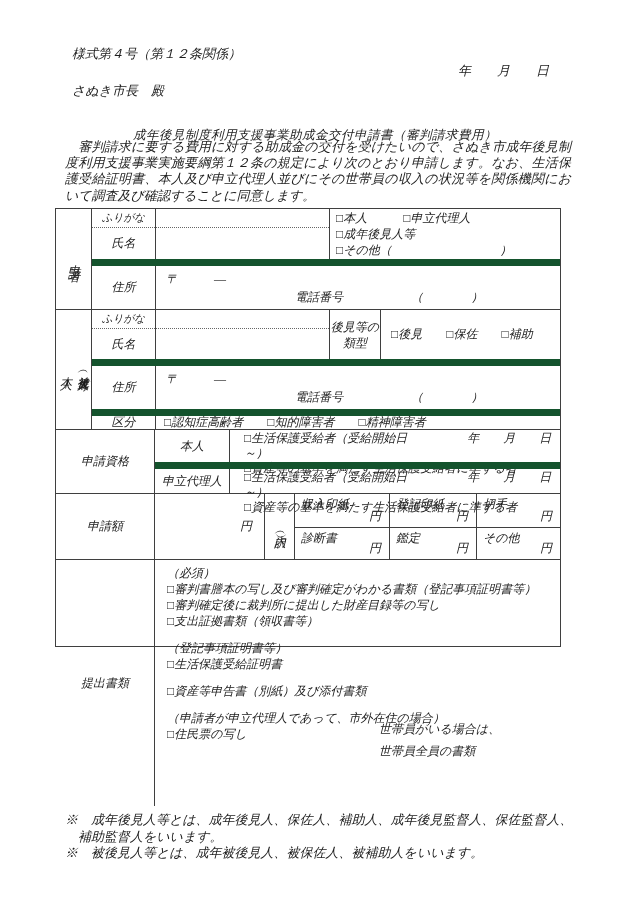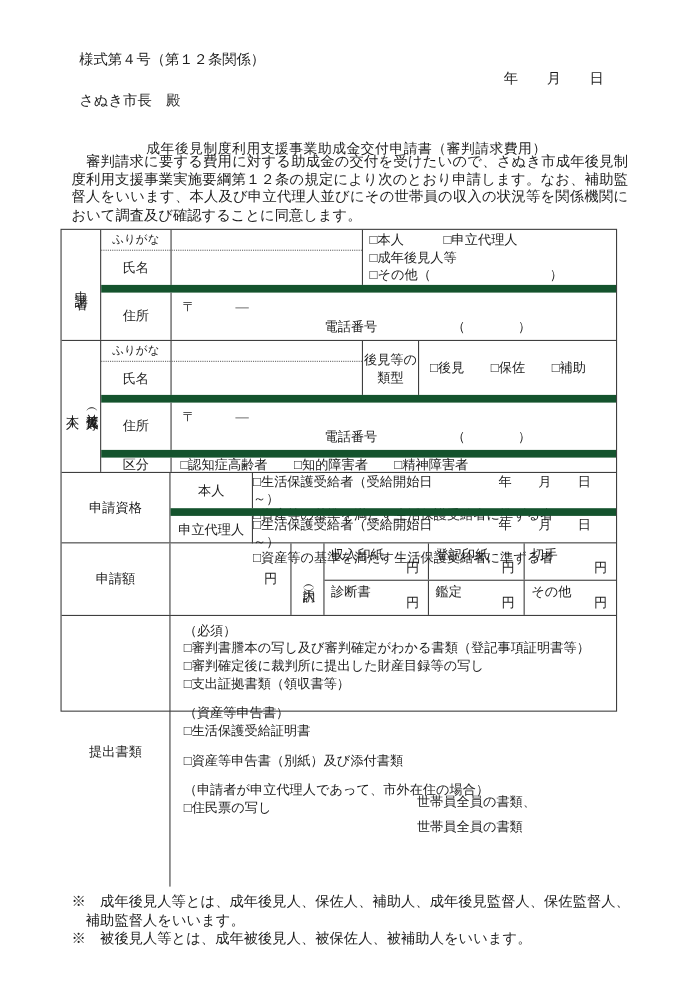--- a/index.html
+++ b/index.html
@@ -3,20 +3,21 @@
 <meta charset="utf-8">
 <style>
   * { box-sizing: border-box; margin: 0; padding: 0; }
   html, body { background: #ffffff; }
   body { font-family: "Liberation Serif", "DejaVu Serif", serif; color: #1c1c1c; }
   .page {
     position: relative;
     width: 630px; height: 903px;
     background: #ffffff;
     overflow: hidden;
+    font-style: italic;
   }
   
   .form-number { position: absolute; left: 72px; top: 45px; font-size: 13px; }
   .date-line   { position: absolute; left: 458px; top: 62px; font-size: 13px; }
   .addressee   { position: absolute; left: 72px; top: 82px; font-size: 13px; }
   .form-title  { position: absolute; left: 0; top: 127px; width: 630px; text-align: center; font-size: 12.5px; letter-spacing: 0.5px; }
   .intro       { position: absolute; left: 65px; top: 139px; width: 506px; font-size: 13px; line-height: 16.2px; text-align: justify; }
 
   
   .form-table {
@@ -64,21 +65,21 @@
 
   .address { position: relative; }
   .postal { padding: 5px 0 0 10px; }
   .phone { position: absolute; bottom: 3px; left: 139px; }
   .phone .phoneval { margin-left: 68px; }
 
   .oneline { display: flex; align-items: center; padding-left: 10px; }
   .cat-line { display: flex; align-items: center; padding-left: 8px; height: 100%; }
 
   .qrow { height: 32px; }
-  .qlines { padding: 1px 0 0 0; line-height: 15px; }
+  .qlines { padding: 1px 0 0 14px; line-height: 15px; }
 
   .amount-total { display: flex; align-items: center; justify-content: flex-end; padding-right: 12px; width: 110px; }
   .w-uchi { width: 30px; }
   .uchi { display: flex; align-items: center; justify-content: center; }
   .uchi .vtext { letter-spacing: 0; font-size: 11.5px; }
   .vgrid { flex: 1; display: flex; flex-direction: column; }
   .vrow { display: flex; height: 33px; }
   .vrow + .vrow { border-top: 1px solid #3f3f3f; }
   .icell { position: relative; }
   .icell .iname { position: absolute; top: 2px; left: 6px; }
@@ -96,21 +97,21 @@
 </style>
 </head>
 <body>
 
 <div class="page">
 
   <div class="form-number">様式第４号（第１２条関係）</div>
   <div class="date-line">年　　月　　日</div>
   <div class="addressee">さぬき市長　殿</div>
   <div class="form-title">成年後見制度利用支援事業助成金交付申請書（審判請求費用）</div>
-  <div class="intro">　審判請求に要する費用に対する助成金の交付を受けたいので、さぬき市成年後見制度利用支援事業実施要綱第１２条の規定により次のとおり申請します。なお、補助監督人をいいます、本人及び申立代理人並びにその世帯員の収入の状況等を関係機関において調査及び確認することに同意します。</div>
+  <div class="intro">　審判請求に要する費用に対する助成金の交付を受けたいので、さぬき市成年後見制度利用支援事業実施要綱第１２条の規定により次のとおり申請します。なお、生活保護受給証明書、本人及び申立代理人並びにその世帯員の収入の状況等を関係機関において調査及び確認することに同意します。</div>
 
   <div class="form-table">
 
     <div class="sec sec1">
       <div class="vcell w-c1">
         <span class="vtext">申請者</span>
       </div>
       <div class="sec-body bl">
         <div class="row h50">
           <div class="stack w-c2">
@@ -232,29 +233,29 @@
     </div>
 
     <div class="sec sec5">
       <div class="center w-label">提出書類</div>
       <div class="grow bl doc-content">
         <div class="doc-line">（必須）</div>
         <div class="doc-line">□審判書謄本の写し及び審判確定がわかる書類（登記事項証明書等）</div>
         <div class="doc-line">□審判確定後に裁判所に提出した財産目録等の写し</div>
         <div class="doc-line">□支出証拠書類（領収書等）</div>
         <div class="doc-line blank"></div>
-        <div class="doc-line">（資産等申告書）</div>
+        <div class="doc-line">（登記事項証明書等）</div>
         <div class="doc-line">□生活保護受給証明書</div>
         <div class="doc-line blank"></div>
         <div class="doc-line">□資産等申告書（別紙）及び添付書類</div>
         <div class="doc-line blank"></div>
         <div class="doc-line">（申請者が申立代理人であって、市外在住の場合）</div>
         <div class="doc-line">□住民票の写し</div>
         <div class="side-note">
-          <div>世帯員全員の書類、</div>
+          <div>世帯員がいる場合は、</div>
           <div>世帯員全員の書類</div>
         </div>
       </div>
     </div>
 
   </div>
 
   <div class="notes">
     <div class="note">※　成年後見人等とは、成年後見人、保佐人、補助人、成年後見監督人、保佐監督人、補助監督人をいいます。</div>
     <div class="note">※　被後見人等とは、成年被後見人、被保佐人、被補助人をいいます。</div>

